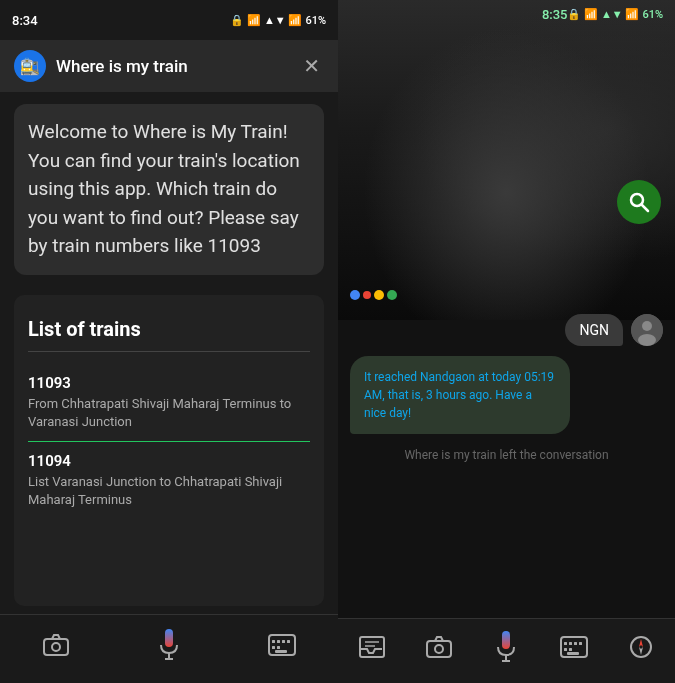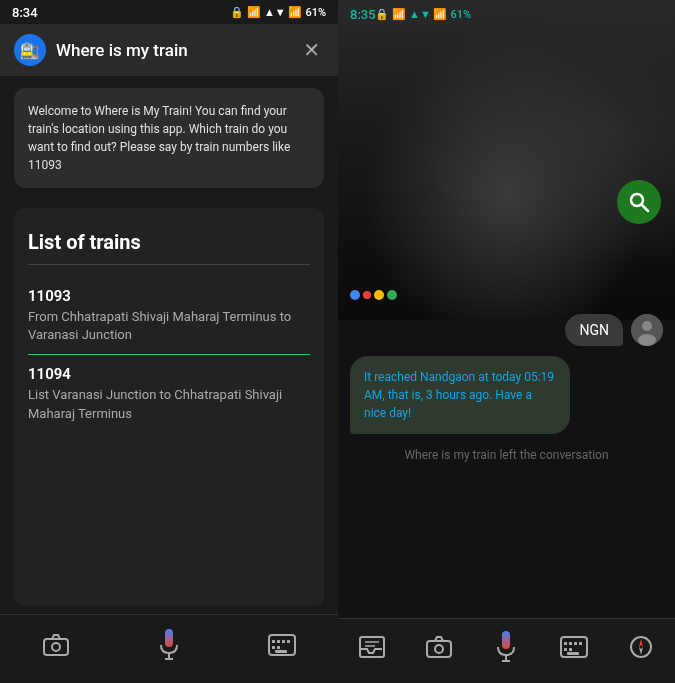--- a/index.html
+++ b/index.html
@@ -24,21 +24,21 @@
 
     .status-bar-left {
       display: flex;
       justify-content: space-between;
       align-items: center;
       padding: 6px 12px;
       color: #fff;
       font-size: 13px;
       font-weight: 500;
       background: #1a1a1a;
-      height: 24px;
+      height: 40px;
     }
 
     .app-header {
       display: flex;
       align-items: center;
       justify-content: space-between;
       padding: 10px 14px;
       background: #2a2a2a;
     }
 
@@ -72,21 +72,21 @@
       cursor: pointer;
       padding: 4px;
     }
 
     .welcome-bubble {
       background: #2d2d2d;
       border-radius: 12px;
       margin: 12px 14px;
       padding: 14px;
       color: #e0e0e0;
-      font-size: 12px;
+      font-size: 19px;
       line-height: 1.5;
     }
 
     .trains-section {
       margin: 8px 14px;
       background: #222;
       border-radius: 10px;
       padding: 14px;
       flex: 1;
     }
@@ -148,24 +148,24 @@
       height: 683px;
       background: #121212;
       display: flex;
       flex-direction: column;
       position: relative;
       overflow: hidden;
     }
 
     .status-bar-right {
       display: flex;
-      justify-content: flex-start;
+      justify-content: flex-end;
       align-items: center;
       padding: 6px 12px;
-      color: #14b8a6;
+      color: #86efac;
       font-size: 13px;
       font-weight: 500;
       height: 28px;
       position: absolute;
       top: 0;
       left: 0;
       right: 0;
       z-index: 10;
     }
 

